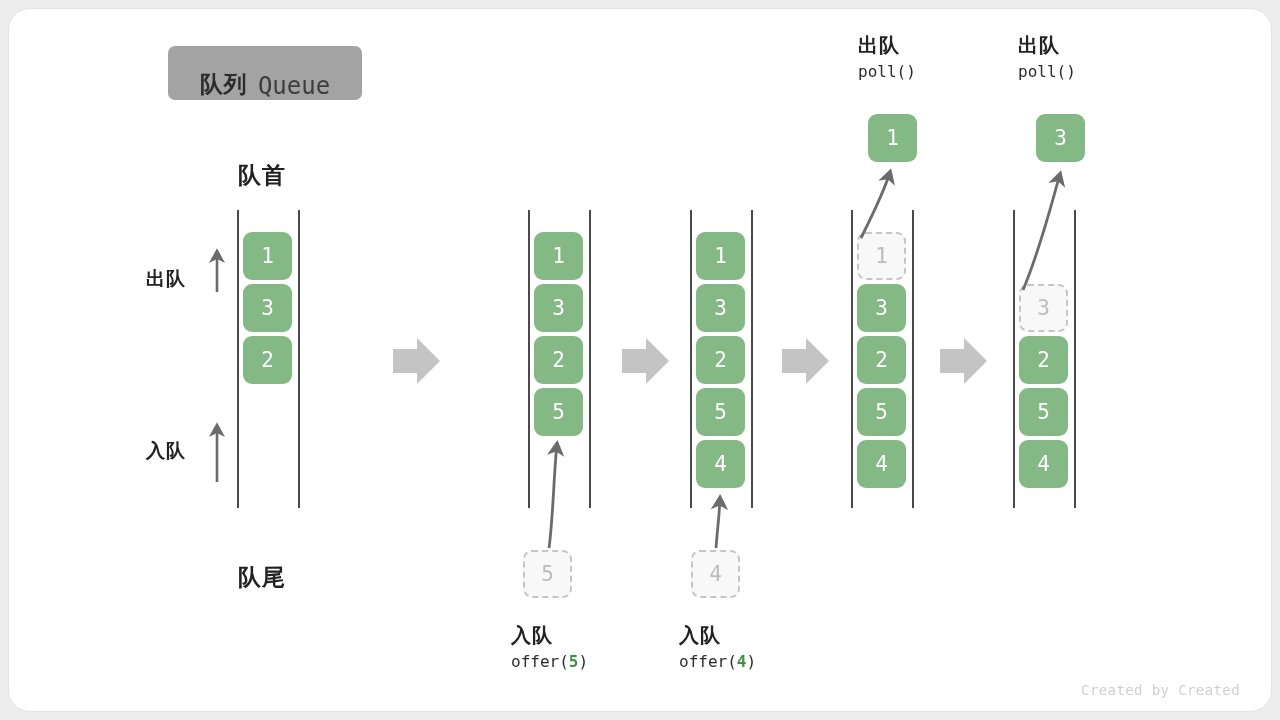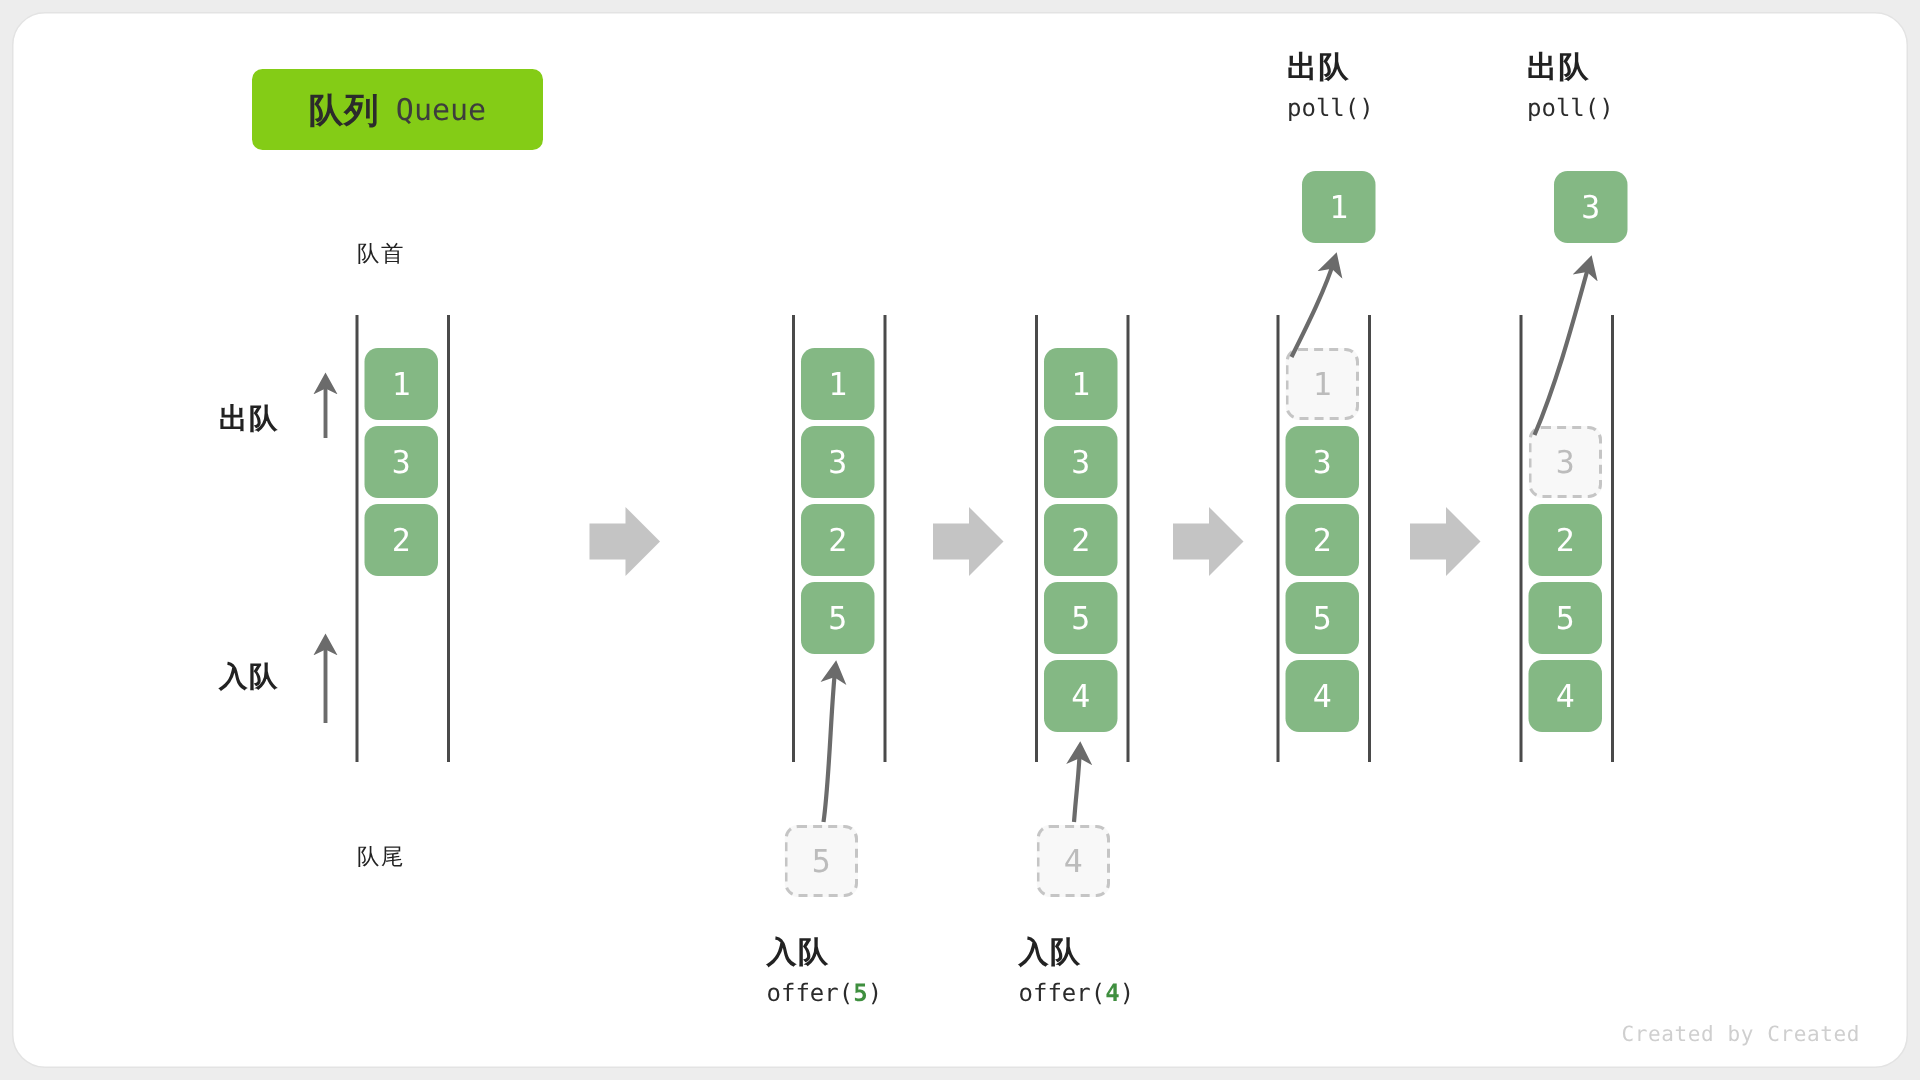--- a/index.html
+++ b/index.html
@@ -34,44 +34,44 @@
     box-sizing: border-box;
   }
 
   
   #title-badge {
     position: absolute;
     left: 168px;
     top: 46px;
     width: 194px;
     height: 54px;
-    background: #84cc16;
+    background: #a3a3a3;
     border-radius: 7px;
     display: flex;
-    align-items: center;
+    align-items: flex-end;
     justify-content: center;
     gap: 11px;
   }
   #title-badge .cn {
     font-size: 23px;
     font-weight: bold;
     color: #2b2b2b;
     letter-spacing: 0.5px;
   }
   #title-badge .en {
     font-family: "DejaVu Sans Mono", monospace;
-    font-size: 20px;
+    font-size: 24px;
     color: #3d3d3d;
   }
 
   
   .rail-label {
     position: absolute;
-    font-size: 15px;
-    font-weight: normal;
+    font-size: 23px;
+    font-weight: bold;
     color: #222;
     letter-spacing: 1px;
     white-space: nowrap;
   }
 
   
   .side-label {
     position: absolute;
     font-size: 19px;
     font-weight: bold;

